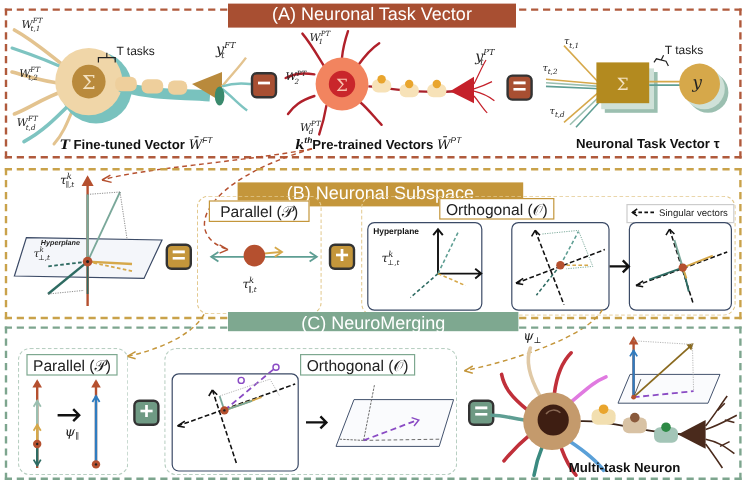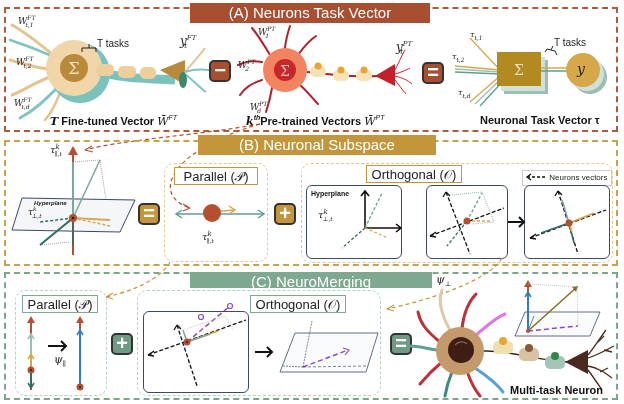--- a/index.html
+++ b/index.html
@@ -4,35 +4,35 @@
 <style>
   html,body{margin:0;padding:0;background:#fff;}
   body{width:624px;height:404px;position:relative;overflow:hidden;font-family:"Liberation Sans",sans-serif;}
   .abs{position:absolute;}
   .sec{position:absolute;border:2px dashed;box-sizing:border-box;}
   .secA{left:4px;top:7px;width:614px;height:125px;border-color:#b05a3c;}
   .secB{left:4px;top:140px;width:614px;height:126px;border-color:#c9a24a;}
   .secC{left:4px;top:272px;width:614px;height:128px;border-color:#7da58e;}
   .banner{position:absolute;color:#fff;font-size:15px;text-align:center;line-height:20px;}
   .bA{left:190px;top:3px;width:240px;height:20px;background:#a84f32;}
-  .bB{left:198px;top:135px;width:238px;height:20px;background:#c4963b;}
-  .bC{left:190px;top:272px;width:242px;height:16px;background:#7ea890;}
+  .bB{left:198px;top:152px;width:238px;height:20px;background:#c4963b;}
+  .bC{left:190px;top:260px;width:242px;height:16px;background:#7ea890;}
   .sub{position:absolute;border:1.5px dashed;border-radius:10px;box-sizing:border-box;}
   .lbl{position:absolute;border:1.5px solid;background:#fff;font-size:13px;text-align:center;line-height:18px;box-sizing:border-box;color:#222;}
   .op{position:absolute;width:22px;height:22px;border-radius:5px;border:2px solid #333;box-sizing:border-box;color:#fff;font-weight:bold;font-size:20px;line-height:17px;text-align:center;}
   .panel{position:absolute;border:1.5px solid #3b4a66;border-radius:6px;box-sizing:border-box;background:#fff;}
   .caption{position:absolute;font-weight:bold;font-size:11px;color:#111;white-space:nowrap;}
   .math{font-family:"DejaVu Serif",serif;font-style:italic;position:absolute;color:#222;white-space:nowrap;}
   svg{position:absolute;overflow:visible;}
 </style>
 </head>
 <body>
 
 <div class="sec secA"></div>
-<div class="banner bA">(A) Neurons Task Vector</div>
+<div class="banner bA">(A) Neuronal Task Vector</div>
 
 <svg width="624" height="404" style="left:0;top:0;">
   <g stroke-linecap="round" fill="none">
     <path d="M60,60 C40,45 30,35 12,25" stroke="#e3c38f" stroke-width="3"></path>
     <path d="M60,60 C40,50 25,45 10,40" stroke="#7ec4c1" stroke-width="2.5"></path>
     <path d="M55,70 C35,68 25,64 10,60" stroke="#e3c38f" stroke-width="3"></path>
     <path d="M55,75 C35,82 25,90 12,95" stroke="#e3c38f" stroke-width="3"></path>
     <path d="M60,85 C45,100 35,110 20,118" stroke="#7ec4c1" stroke-width="3"></path>
     <path d="M62,88 C55,105 52,112 45,120" stroke="#e3c38f" stroke-width="2.5"></path>
   </g>
@@ -176,21 +176,21 @@
 
 <div class="op" style="left:274px;top:203px;background:#c4963b;">+</div>
 
 <div class="sub" style="left:301px;top:163px;width:312px;height:100px;border-color:#e3c98f;"></div>
 <div class="lbl" style="left:366px;top:165px;width:96px;height:18px;border-color:#c4963b;">Orthogonal (𝒪)</div>
 <div class="abs" style="left:522px;top:170px;width:88px;height:14px;border:1px solid #ccc;background:#fff;font-size:8px;line-height:13px;color:#222;">
   <svg width="24" height="10" style="position:relative;display:inline-block;vertical-align:middle;left:2px;top:-1px;">
       <path d="M2,5 L22,5" stroke="#111" stroke-width="1.3" stroke-dasharray="3,2"></path>
       <path d="M6,2 L2,5 L6,8" stroke="#111" stroke-width="1.3" fill="none"></path>
     </svg>
-  <span>Neurons vectors</span>
+  <span>Singular vectors</span>
 </div>
 
 <div class="panel" style="left:306px;top:185px;width:96px;height:74px;"></div>
 <span class="abs" style="left:311px;top:190px;font-size:7px;font-weight:bold;color:#111;">Hyperplane</span>
 <span class="math" style="left:318px;top:208px;font-size:10px;"><span>τ</span><sup style="font-size:7px">k</sup><sub style="font-size:6px;margin-left:-5px">⊥,t</sub></span>
 <div class="panel" style="left:426px;top:185px;width:82px;height:74px;"></div>
 <div class="panel" style="left:524px;top:185px;width:86px;height:74px;"></div>
 <svg width="624" height="404" style="left:0;top:0;">
 
   <path d="M365,228 L365,192 M361,196 L365,191 L369,196" stroke="#111" stroke-width="1.6" fill="none"></path>
@@ -325,13 +325,13 @@
   <line x1="528" y1="331" x2="528" y2="292" stroke="#2f7cc0" stroke-width="2"></line>
   <path d="M525,297 L528,292 L531,297" stroke="#2f7cc0" stroke-width="1.5" fill="none"></path>
   <line x1="528" y1="331" x2="577" y2="287" stroke="#8a6a1f" stroke-width="1.5"></line>
   <path d="M572,287 L578,286 L576,292 Z" fill="#8a6a1f"></path>
   <line x1="528" y1="331" x2="578" y2="326" stroke="#8a4bc4" stroke-width="1.5" stroke-dasharray="5,3"></line>
   <line x1="528" y1="331" x2="534" y2="316" stroke="#555" stroke-width="0.8"></line>
   <path d="M528,284 L577,287 L578,326" stroke="#aaa" stroke-width="0.7" stroke-dasharray="1,1" fill="none"></path>
   <circle cx="528" cy="331" r="2" fill="#b5502f"></circle>
 </svg>
 <span class="math" style="left:436px;top:273px;font-size:11px;"><span>ψ</span><sub style="font-size:7px">⊥</sub></span>
-<div class="caption" style="left:474px;top:384px;margin-left:36px;">Multi-task Neuron</div>
+<div class="caption" style="left:474px;top:384px;">Multi-task Neuron</div>
 
 </body></html>

